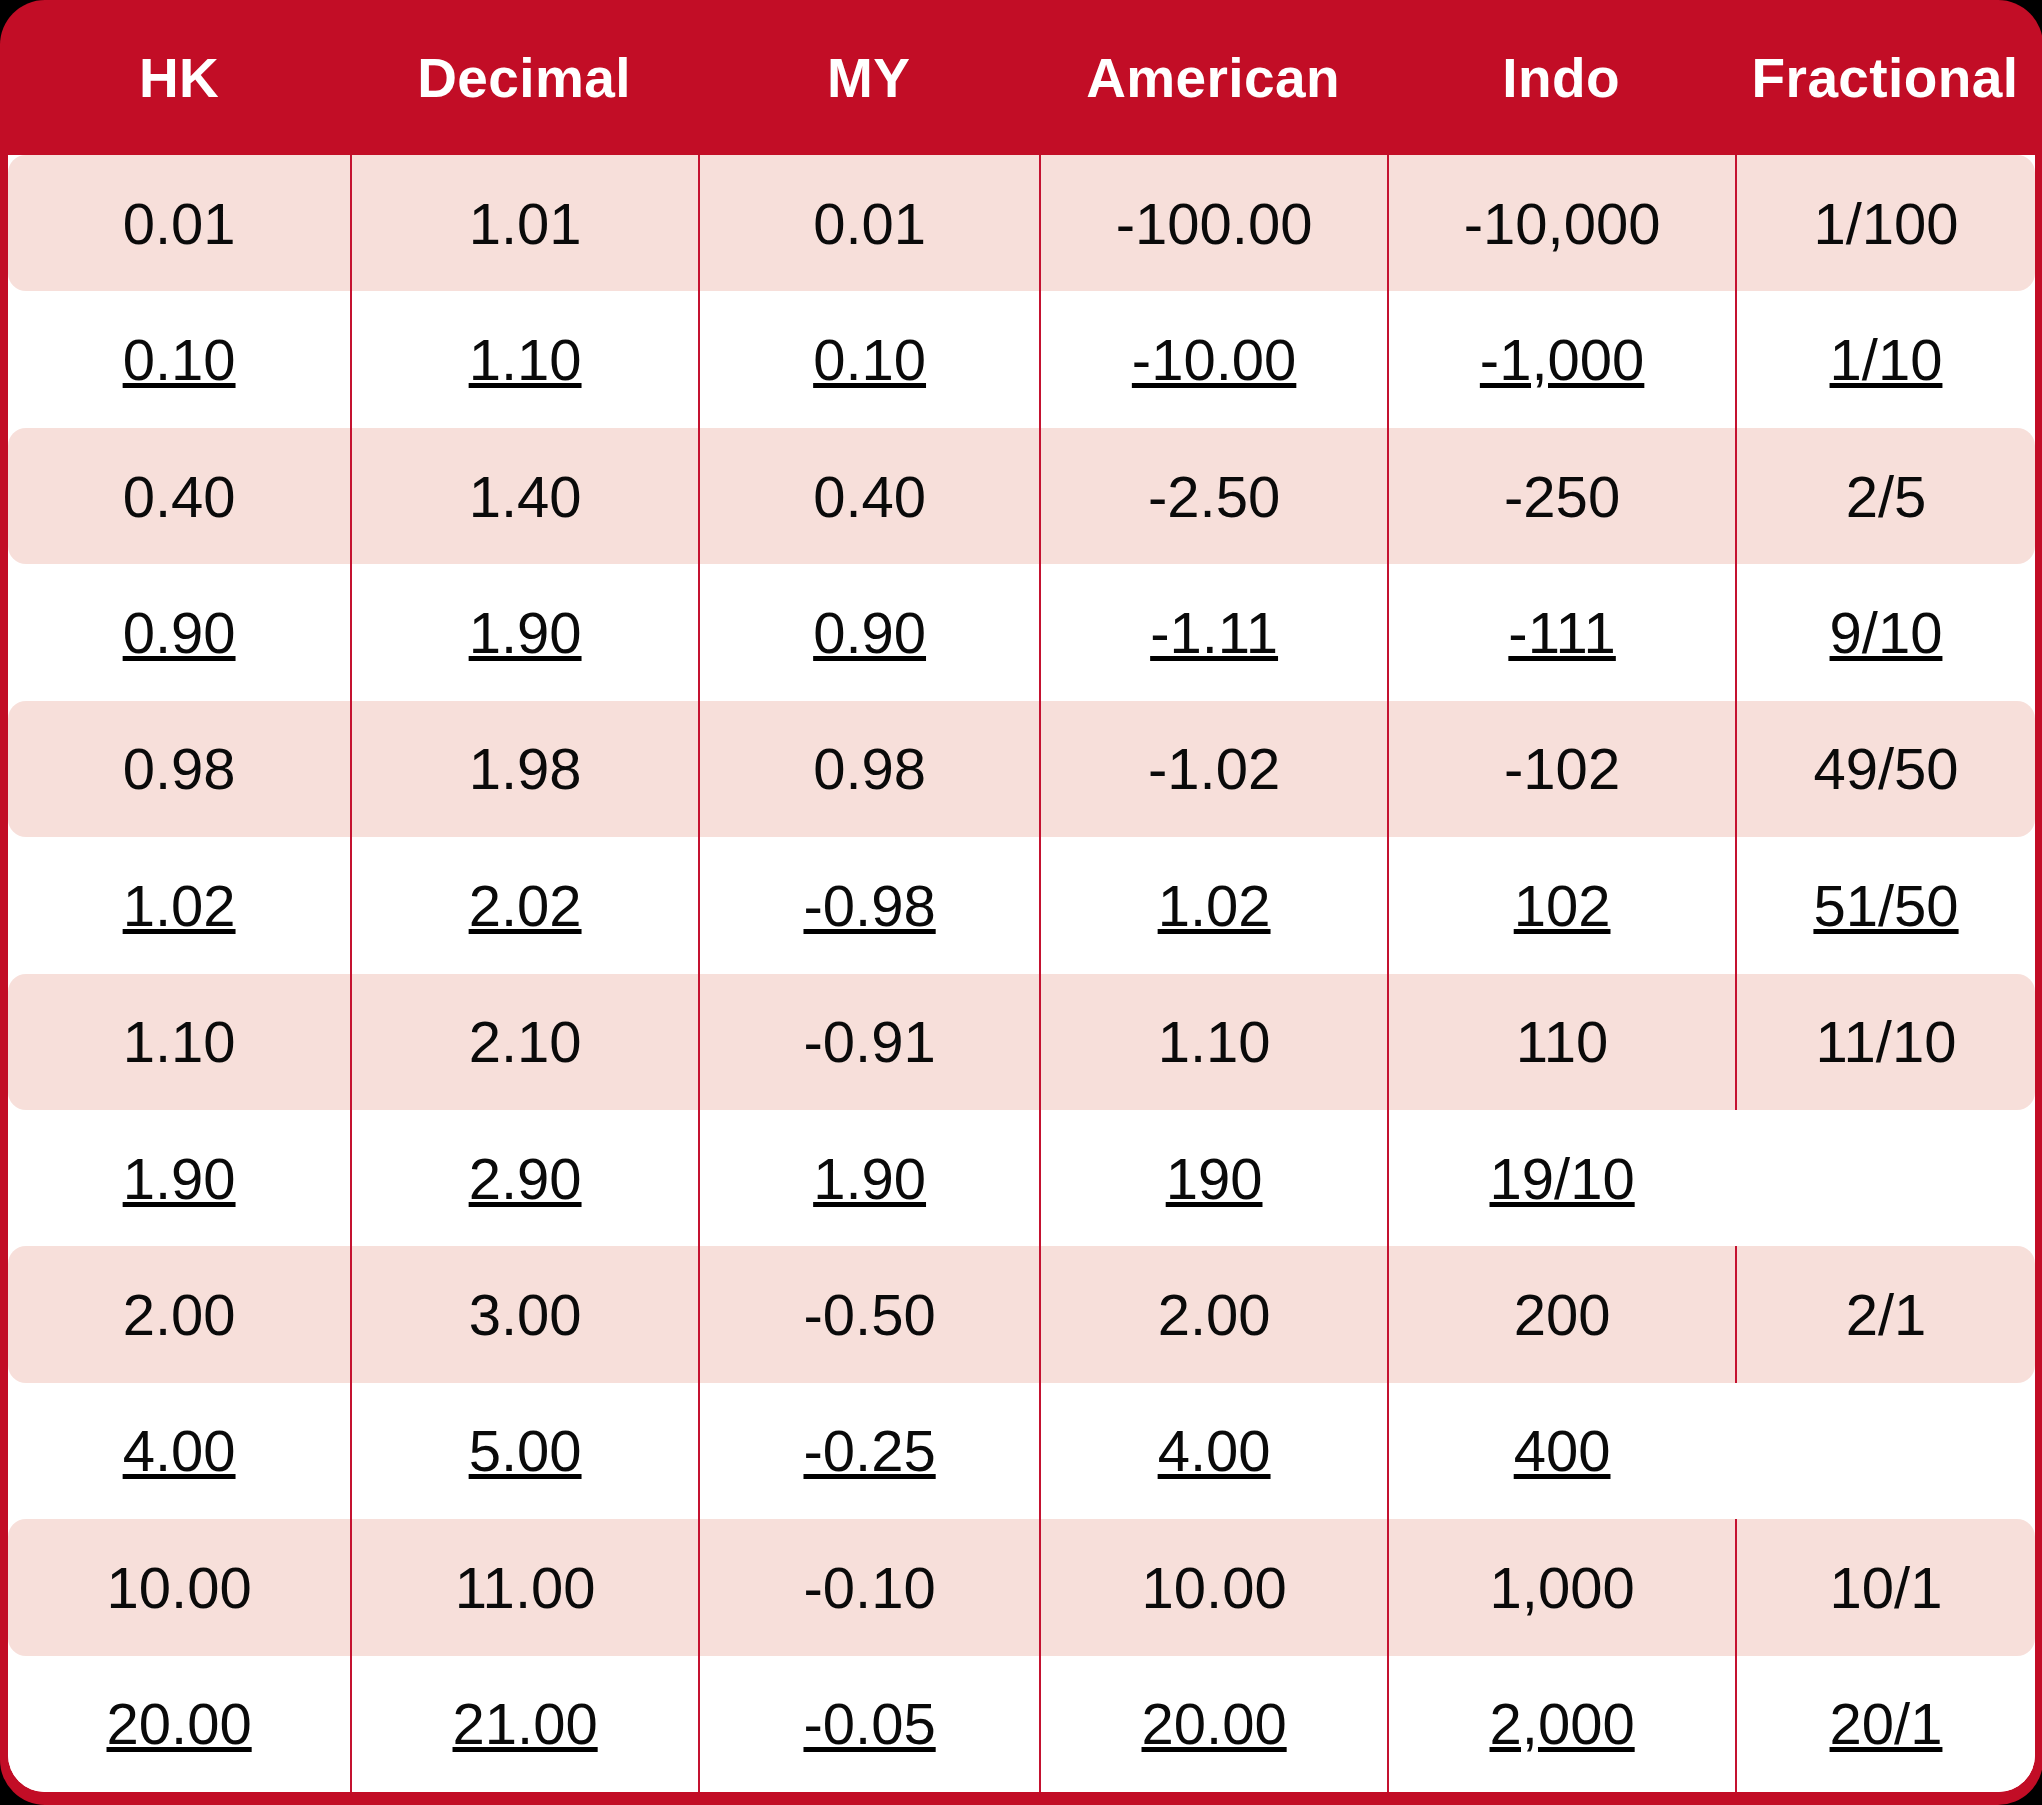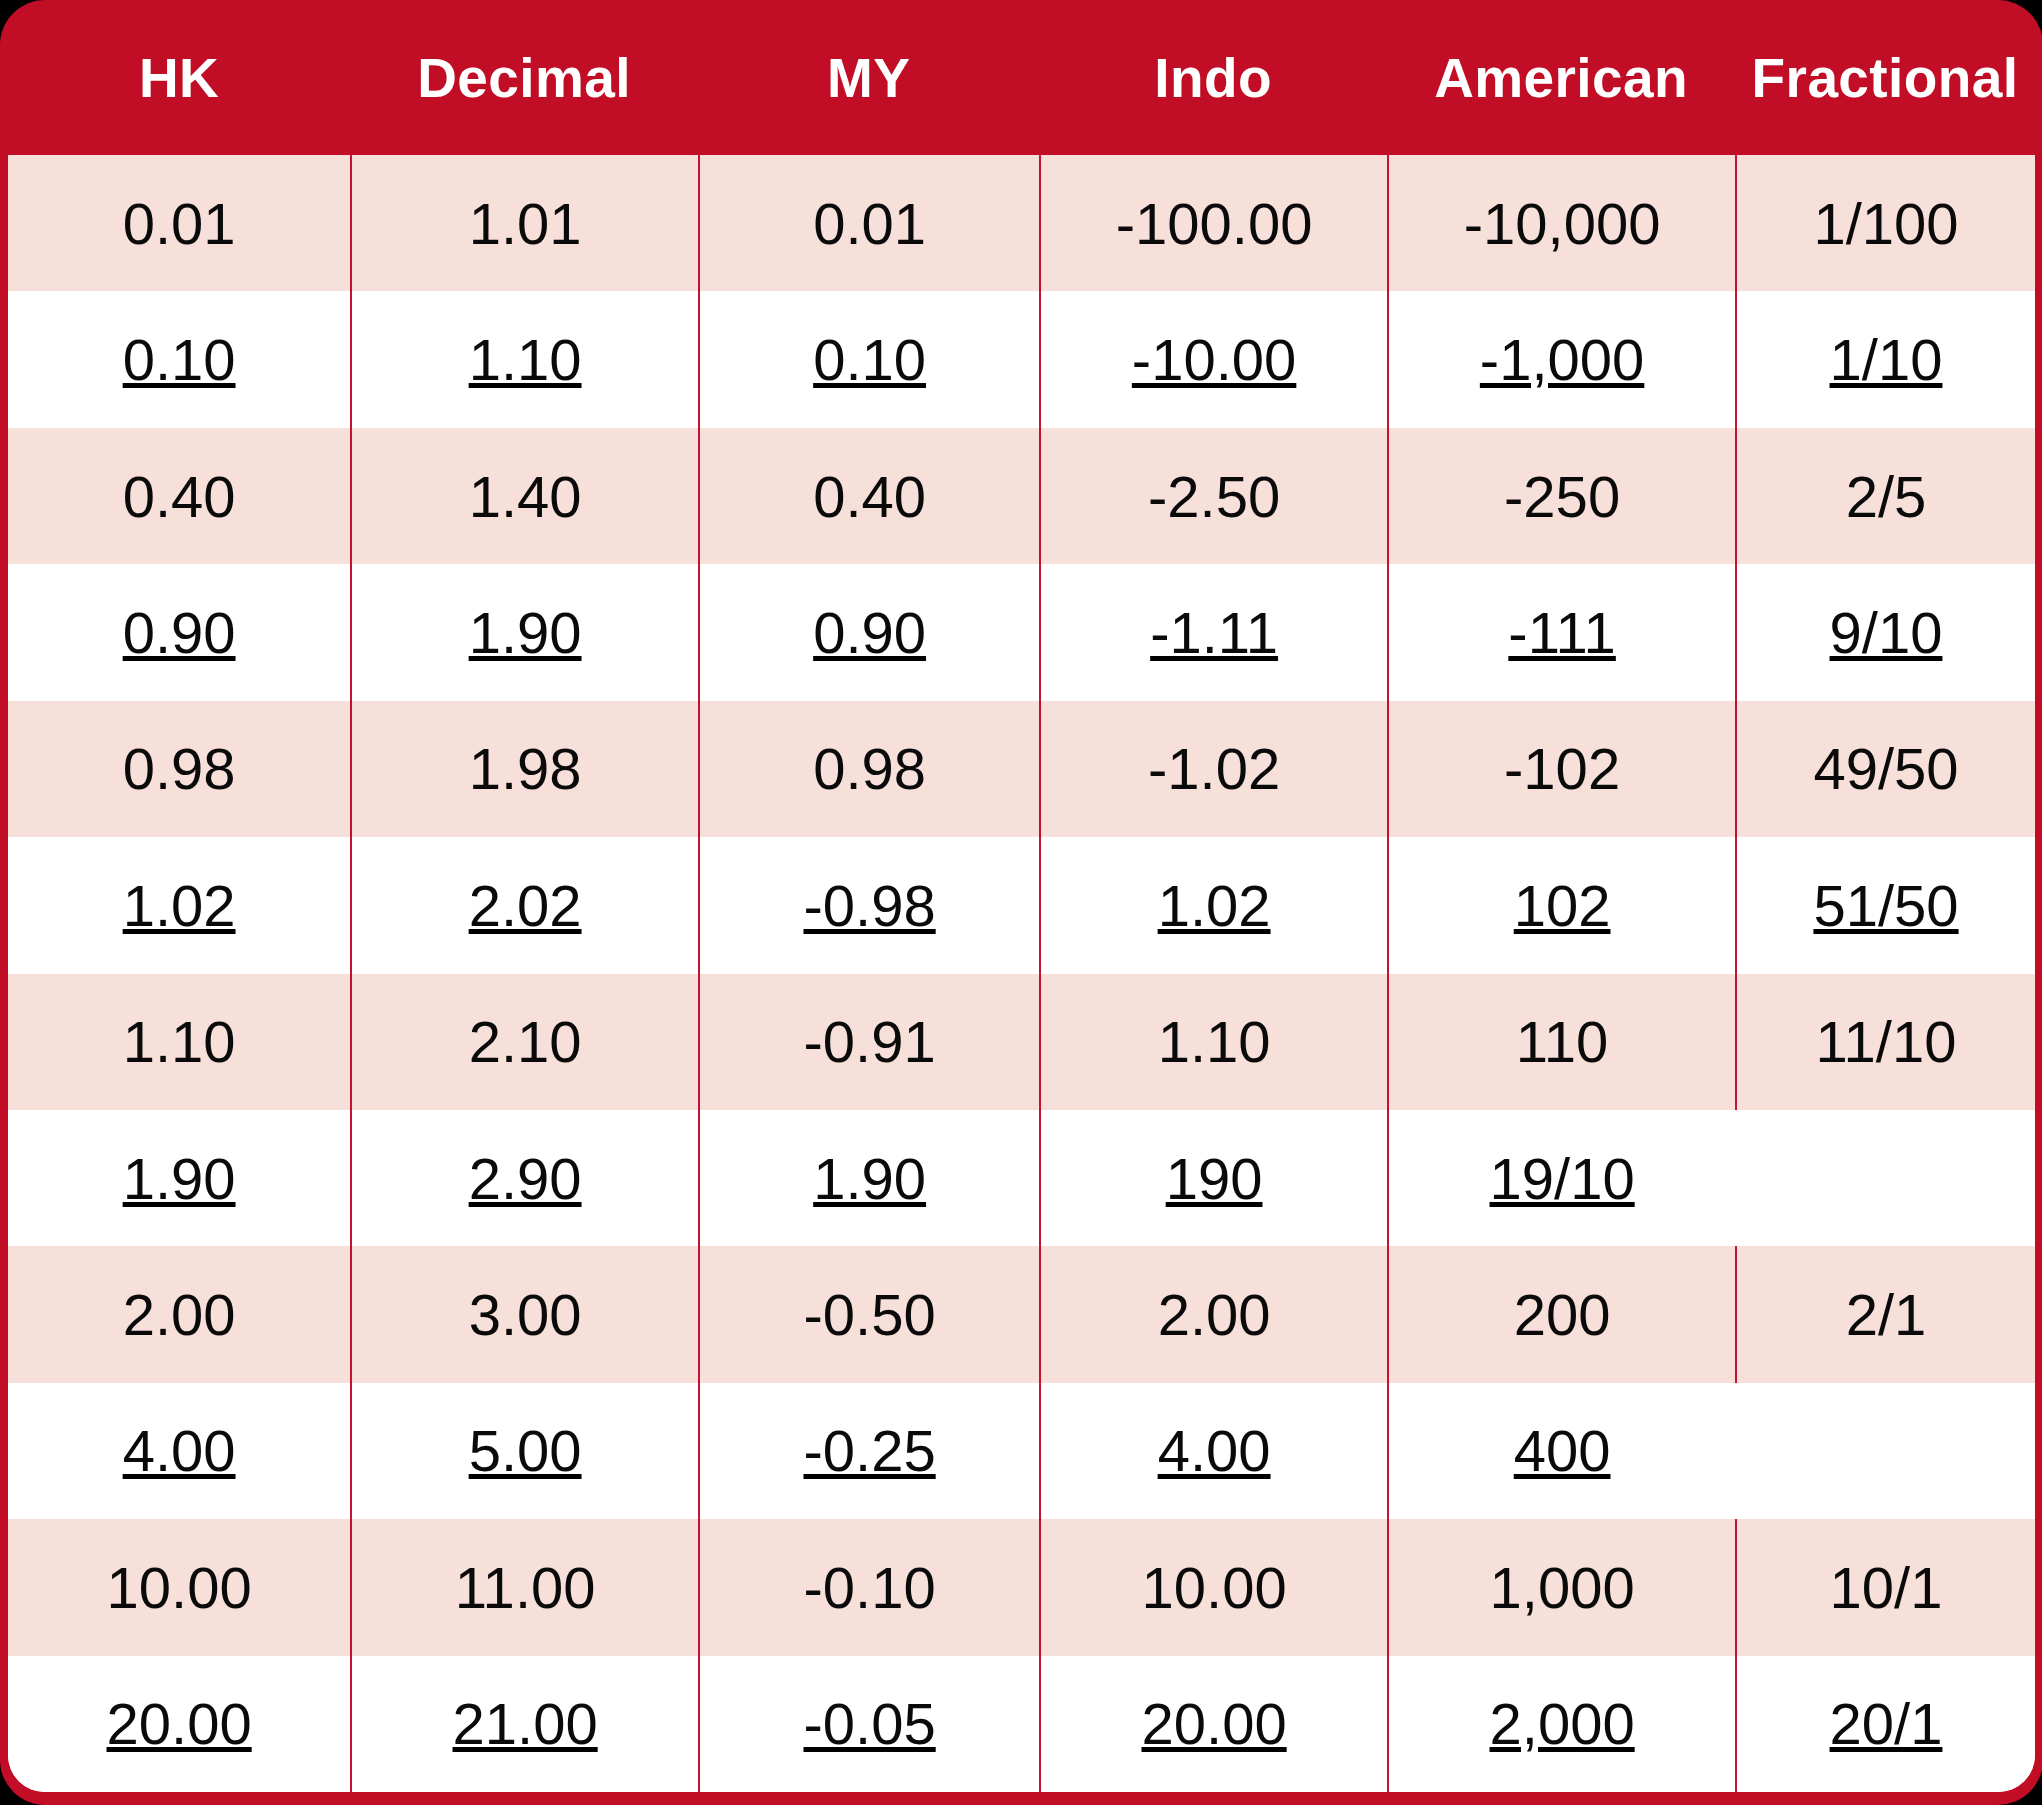--- a/index.html
+++ b/index.html
@@ -46,20 +46,21 @@
     bottom: 13px;
     background: #ffffff;
     border-radius: 0 0 37px 37px;
     overflow: hidden;
     display: grid;
     grid-template-rows: repeat(12, 1fr);
   }
   .row {
     display: grid;
     grid-template-columns: 342px 348px 341px 348px 348px 1fr;
+    border-radius: 18px;
   }
   .row.pink  { background: #f7dfda; }
   .row.white { background: #ffffff; text-decoration: underline; }
   .cell {
     display: flex;
     align-items: center;
     justify-content: center;
     font-size: 58px;
     color: #0a0a0a;
     border-left: 2.4px solid #c41230;
@@ -69,22 +70,22 @@
 </head>
 <body>
 
 <div class="stage">
   <div class="card"></div>
 
   <div class="header">
     <div class="hcell">HK</div>
     <div class="hcell">Decimal</div>
     <div class="hcell">MY</div>
+    <div class="hcell">American</div>
     <div class="hcell">Indo</div>
-    <div class="hcell">American</div>
     <div class="hcell">Fractional</div>
   </div>
 
   <div class="tbody">
       <div class="row pink">
         <div class="cell">0.01</div>
         <div class="cell">1.01</div>
         <div class="cell">0.01</div>
         <div class="cell">-100.00</div>
         <div class="cell">-10,000</div>

